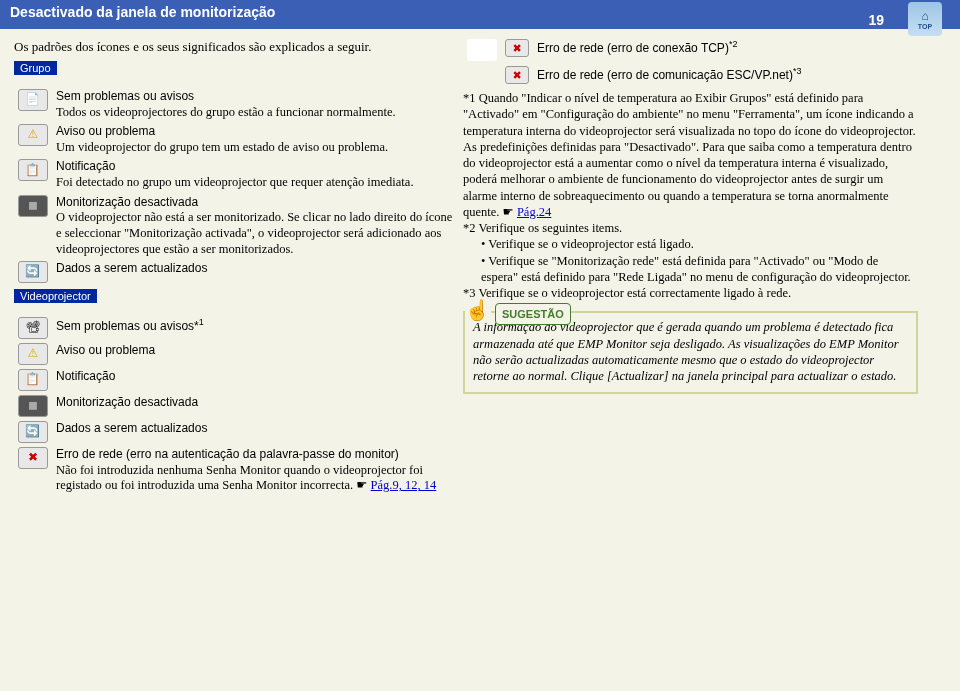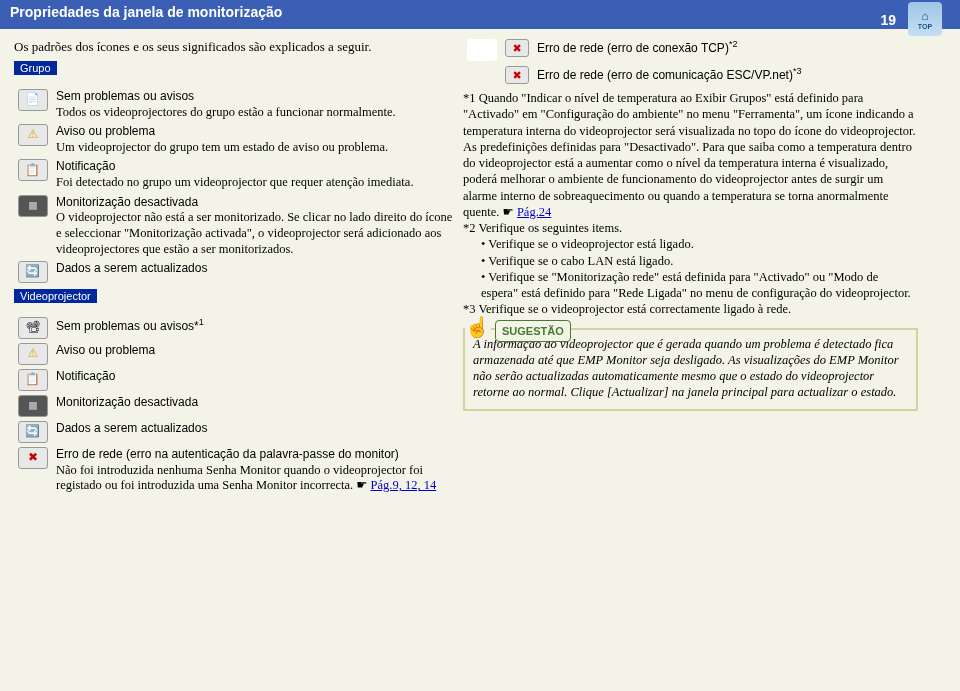--- a/index.html
+++ b/index.html
@@ -20,21 +20,21 @@
     font-weight: bold;
     position: relative;
     height: 26px;
   }
   .page-badge {
     position: absolute;
     right: 18px;
     top: 4px;
     display: flex;
     align-items: center;
-    gap: 12px;
+    gap: 24px;
   }
   .page-num {
     color: #fff;
     font-weight: bold;
     font-size: 14px;
   }
   .top-icon {
     width: 34px;
     height: 34px;
     background: linear-gradient(#9ec5e6, #c5dff2);
@@ -170,21 +170,21 @@
   .right-table .iconcell2 { width: 30px; }
   .red-icon {
     width: 24px; height:18px; background:#e8e8e8; border:1px solid #999; border-radius:3px;
     display:inline-flex; align-items:center; justify-content:center; font-size:11px; color:#c00;
   }
 </style>
 </head>
 <body>
 
 <div class="header">
-  <span>Propriedades da janela de monitorização</span>
+  <span>Desactivado da janela de monitorização</span>
   <div class="page-badge">
     <span class="page-num">19</span>
     <div class="top-icon">
       <span style="font-size:12px;">⌂</span>
       <span>TOP</span>
     </div>
   </div>
 </div>
 <div class="blue-bar"></div>
 
@@ -294,21 +294,20 @@
       </tr>
     </tbody>
       </table>
 
     <div class="footnotes">
       <div>
         <span>*1 Quando "Indicar o nível de temperatura ao Exibir Grupos" está definido para "Activado" em "Configuração do ambiente" no menu "Ferramenta", um ícone indicando a temperatura interna do videoprojector será visualizada no topo do ícone do videoprojector. As predefinições definidas para "Desactivado". Para que saiba como a temperatura dentro do videoprojector está a aumentar como o nível da temperatura interna é visualizado, poderá melhorar o ambiente de funcionamento do videoprojector antes de surgir um alarme interno de sobreaquecimento ou quando a temperatura se torna anormalmente quente. </span>☛ <a href="#" class="link">Pág.24</a>
       </div>
       <div>*2 Verifique os seguintes items.</div>
       <div class="bullet">• Verifique se o videoprojector está ligado.</div>
-      <div class="bullet">• Verifique se o cabo LAN está ligado.</div>
       <div class="bullet">• Verifique se "Monitorização rede" está definida para "Activado" ou "Modo de espera" está definido para "Rede Ligada" no menu de configuração do videoprojector.</div>
       <div>*3 Verifique se o videoprojector está correctamente ligado à rede.</div>
     </div>
 
     <div class="tip-box">
       <div class="tip-handicon">☝</div>
       <div class="tip-label">SUGESTÃO</div>
       <div class="tip-text">A informação do videoprojector que é gerada quando um problema é detectado fica armazenada até que EMP Monitor seja desligado. As visualizações do EMP Monitor não serão actualizadas automaticamente mesmo que o estado do videoprojector retorne ao normal. Clique [Actualizar] na janela principal para actualizar o estado.</div>
     </div>
   </div>

